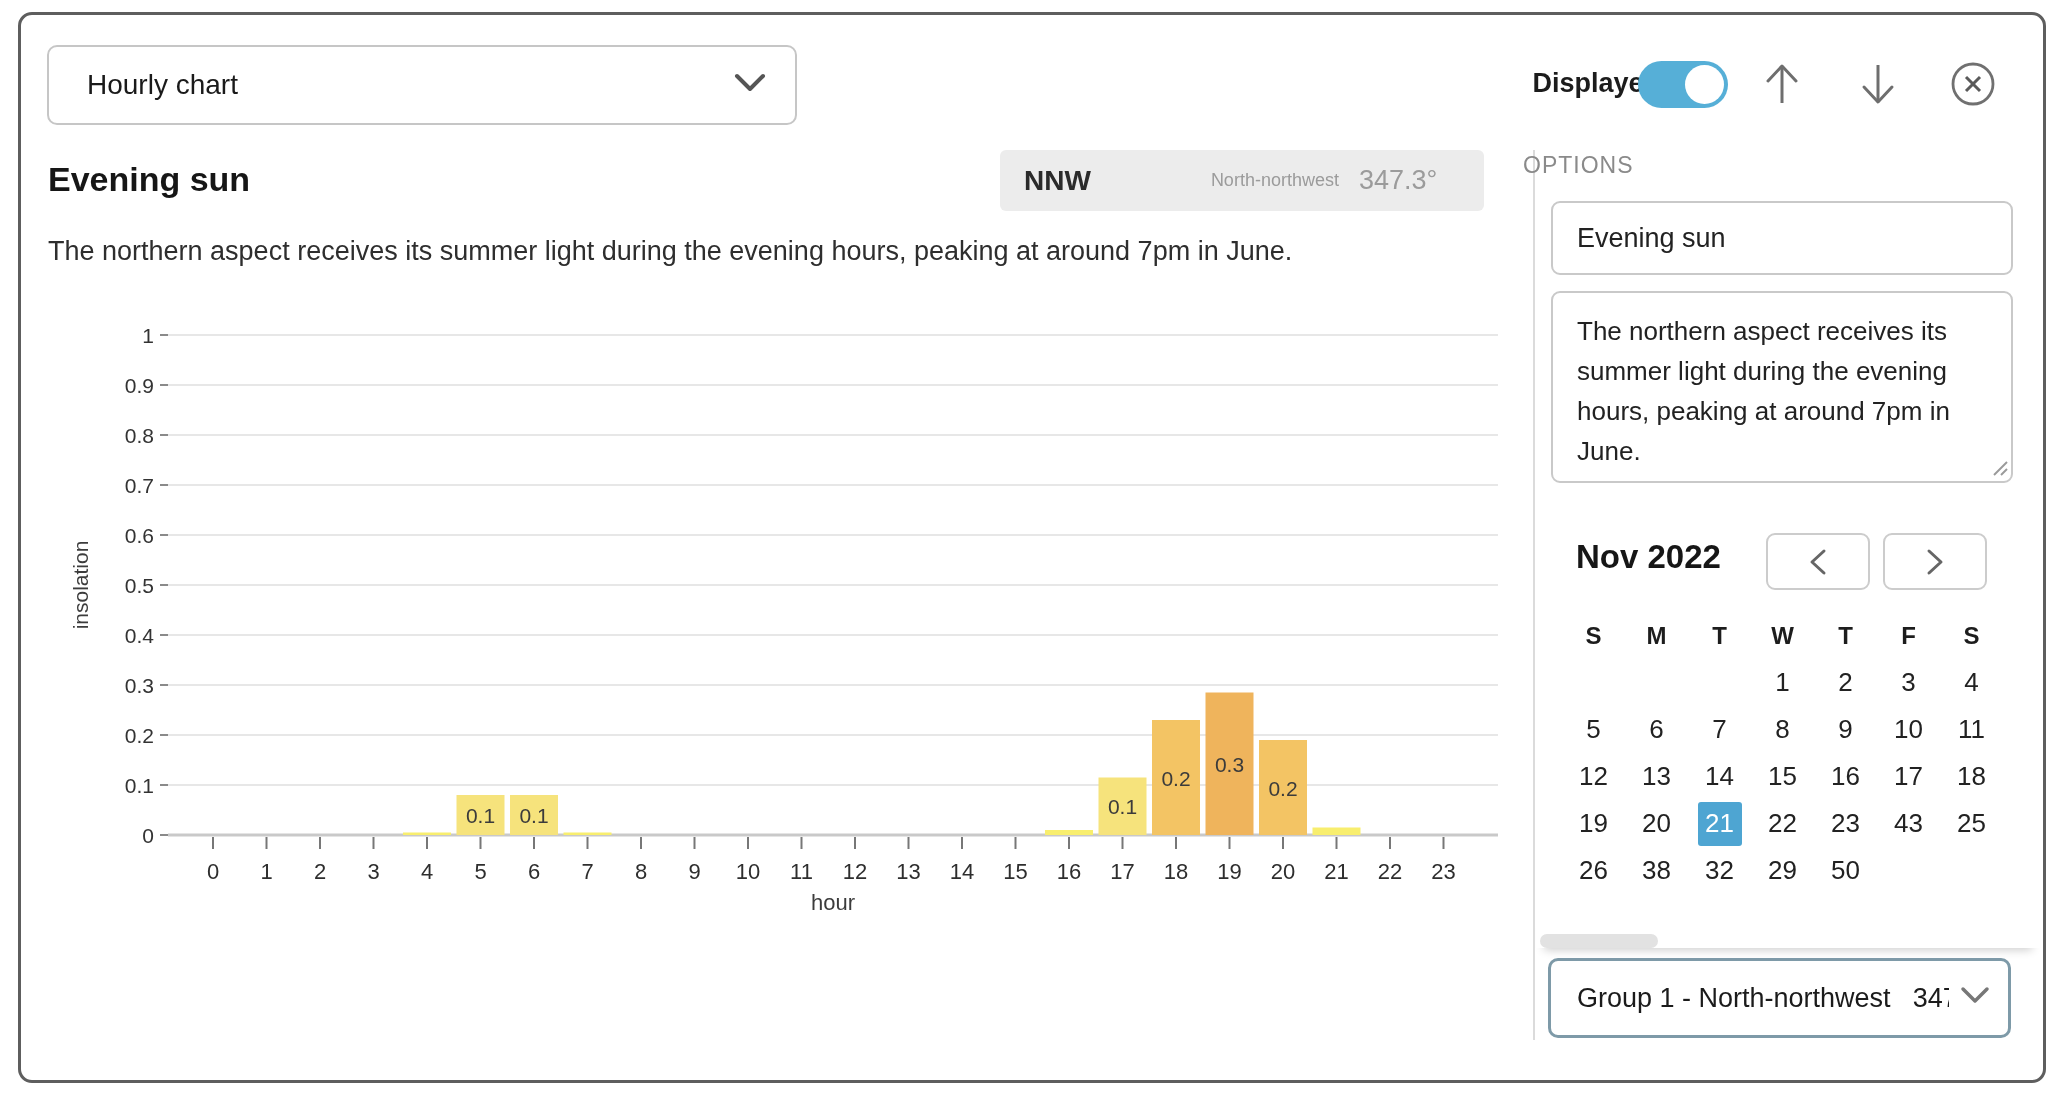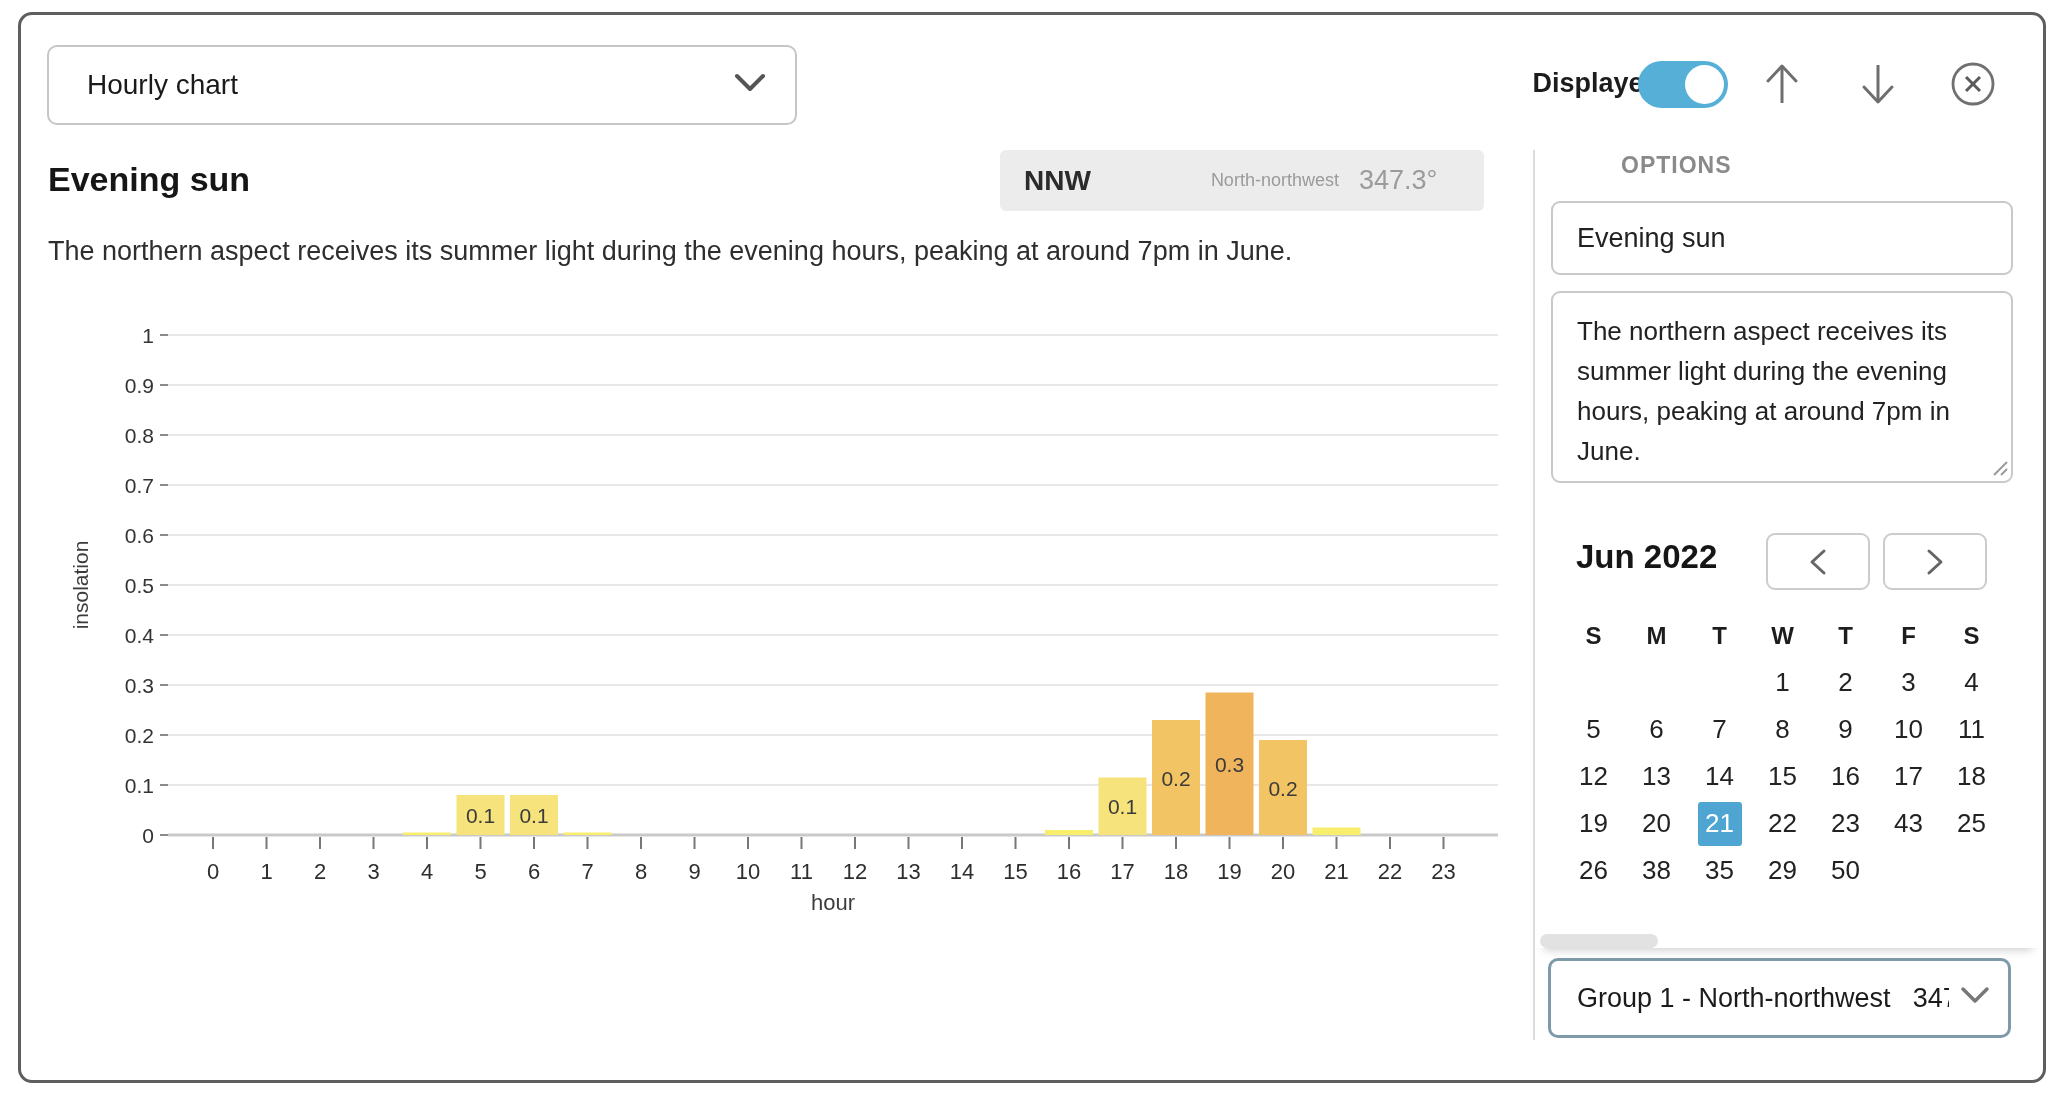--- a/index.html
+++ b/index.html
@@ -25,21 +25,21 @@
   .page-title{left:48px;top:160px;font-size:34px;font-weight:bold;color:#161616;}
   .badge{left:1000px;top:150px;width:484px;height:61px;background:var(--badge-bg);border-radius:6px;
          display:flex;align-items:center;padding:0 24px;box-sizing:border-box;}
   .badge .abbr{font-size:28px;font-weight:bold;color:#2b2b2b;}
   .badge .full{font-size:18px;color:var(--muted-text);margin-left:120px;}
   .badge .deg{font-size:27px;color:var(--muted-text);margin-left:20px;}
   .description{left:48px;top:236px;width:1400px;font-size:27px;color:#2e2e2e;}
 
   
   .v-divider{left:1533px;top:150px;width:0;height:890px;border-left:2px solid var(--divider);}
-  .options-heading{left:1621px;top:152px;font-size:23px;color:#8a8a8a;letter-spacing:1px;font-weight:700;}
+  .options-heading{left:1523px;top:152px;font-size:23px;color:#8a8a8a;letter-spacing:1px;font-weight:400;}
   .name-input{left:1551px;top:201px;width:462px;height:74px;border:2px solid #c9c9c9;border-radius:9px;
     box-sizing:border-box;font-family:"Liberation Sans",sans-serif;font-size:27px;color:#222;
     padding:0 24px;background:#fff;outline:none;}
   .desc-area{left:1551px;top:291px;width:462px;height:192px;border:2px solid #c9c9c9;border-radius:9px;
     box-sizing:border-box;font-family:"Liberation Sans",sans-serif;font-size:26px;line-height:40px;color:#222;
     padding:18px 20px 8px 24px;background:#fff;resize:none;outline:none;overflow:hidden;}
   .resize-glyph{left:1990px;top:458px;width:18px;height:18px;pointer-events:none;}
 
   .cal-title{left:1576px;top:538px;font-size:33px;font-weight:bold;color:#161616;}
   .cal-nav{top:533px;width:100px;height:53px;border:2px solid #ccc;border-radius:9px;background:#fff;
@@ -217,21 +217,21 @@
   <div class="v-divider abs"></div>
   <div class="options-heading abs">OPTIONS</div>
 
   <input class="name-input abs" type="text" value="Evening sun" style="">
   <textarea class="desc-area abs" style="">The northern aspect receives its summer light during the evening hours, peaking at around 7pm in June.</textarea>
   <svg class="resize-glyph abs" width="18" height="18" viewBox="0 0 18 18">
     <line x1="4" y1="17" x2="17" y2="4" stroke="#9a9a9a" stroke-width="2"></line>
     <line x1="11" y1="17" x2="17" y2="11" stroke="#9a9a9a" stroke-width="2"></line>
   </svg>
 
-  <div class="cal-title abs">Jun 2022</div>
+  <div class="cal-title abs">Nov 2022</div>
   <div class="cal-nav abs" style="left:1766px;">
     <svg width="22" height="30" viewBox="0 0 22 30">
         <polyline points="17,4 5,15 17,26" fill="none" stroke="#666" stroke-width="3" stroke-linecap="round" stroke-linejoin="round"></polyline>
       </svg>
   </div>
   <div class="cal-nav abs" style="left:1883px;">
     <svg width="22" height="30" viewBox="0 0 22 30">
         <polyline points="5,4 17,15 5,26" fill="none" stroke="#666" stroke-width="3" stroke-linecap="round" stroke-linejoin="round"></polyline>
       </svg>
   </div>
@@ -327,21 +327,21 @@
       <div class="cal-cell cal-day">
         <span class="d">25</span>
       </div>
       <div class="cal-cell cal-day">
         <span class="d">26</span>
       </div>
       <div class="cal-cell cal-day">
         <span class="d">38</span>
       </div>
       <div class="cal-cell cal-day">
-        <span class="d">35</span>
+        <span class="d">32</span>
       </div>
       <div class="cal-cell cal-day">
         <span class="d">29</span>
       </div>
       <div class="cal-cell cal-day">
         <span class="d">50</span>
       </div>
       <div class="cal-cell cal-day">
         <span class="d"></span>
       </div>

